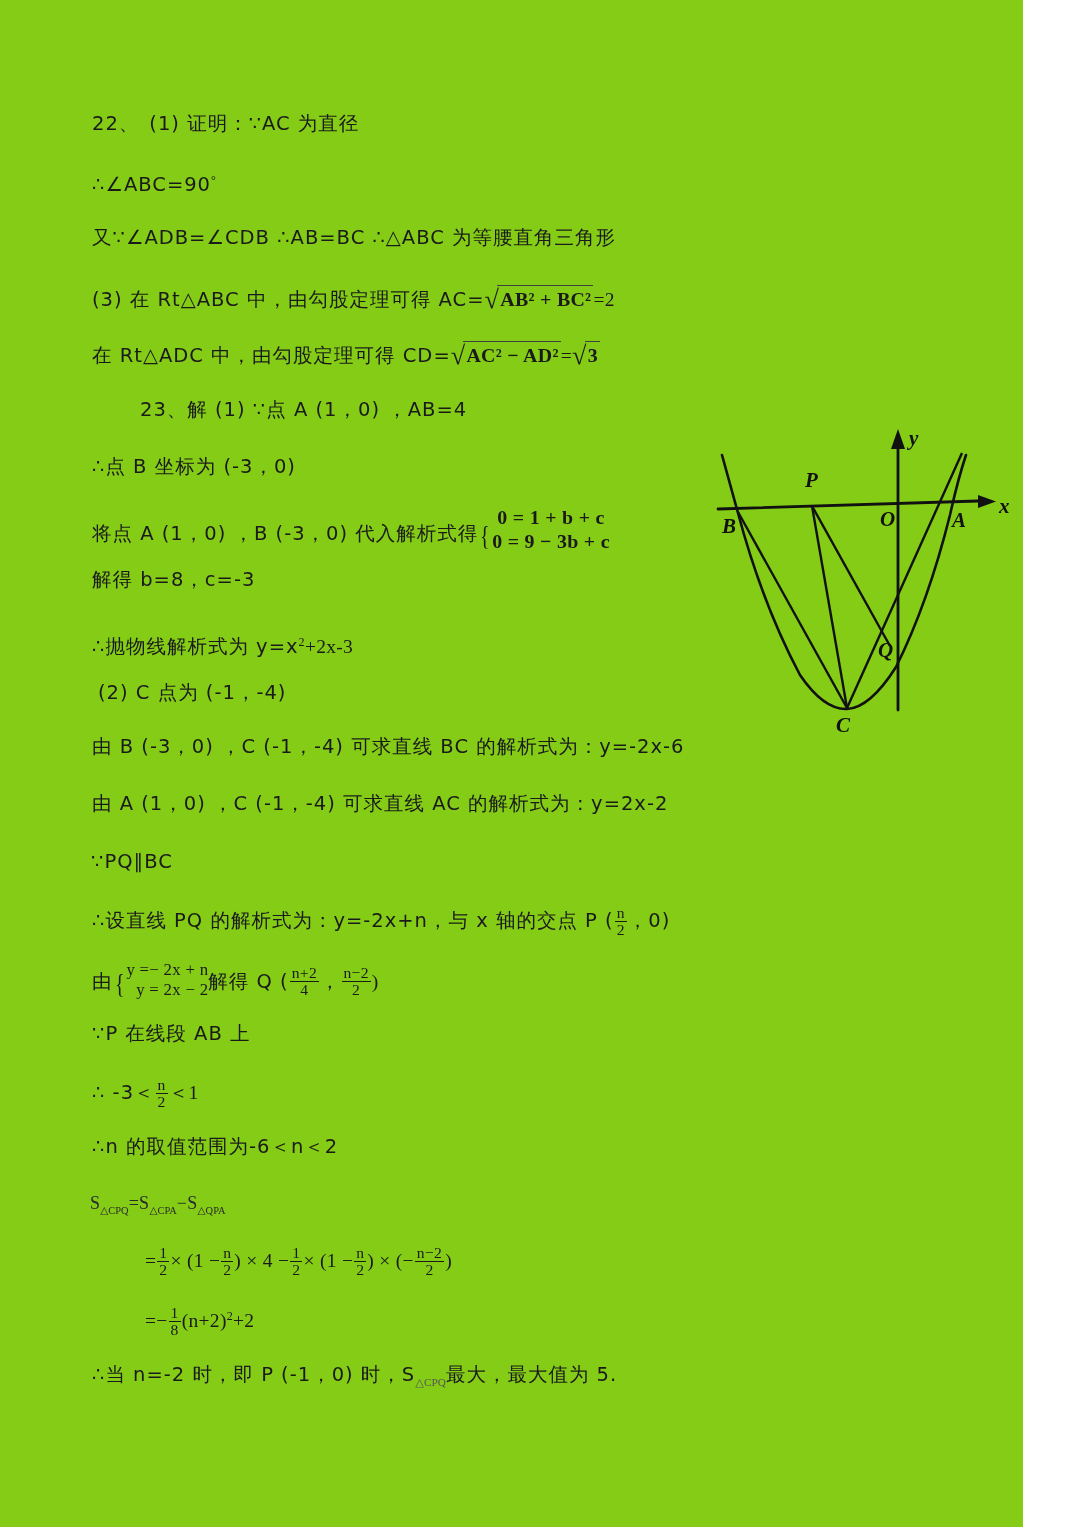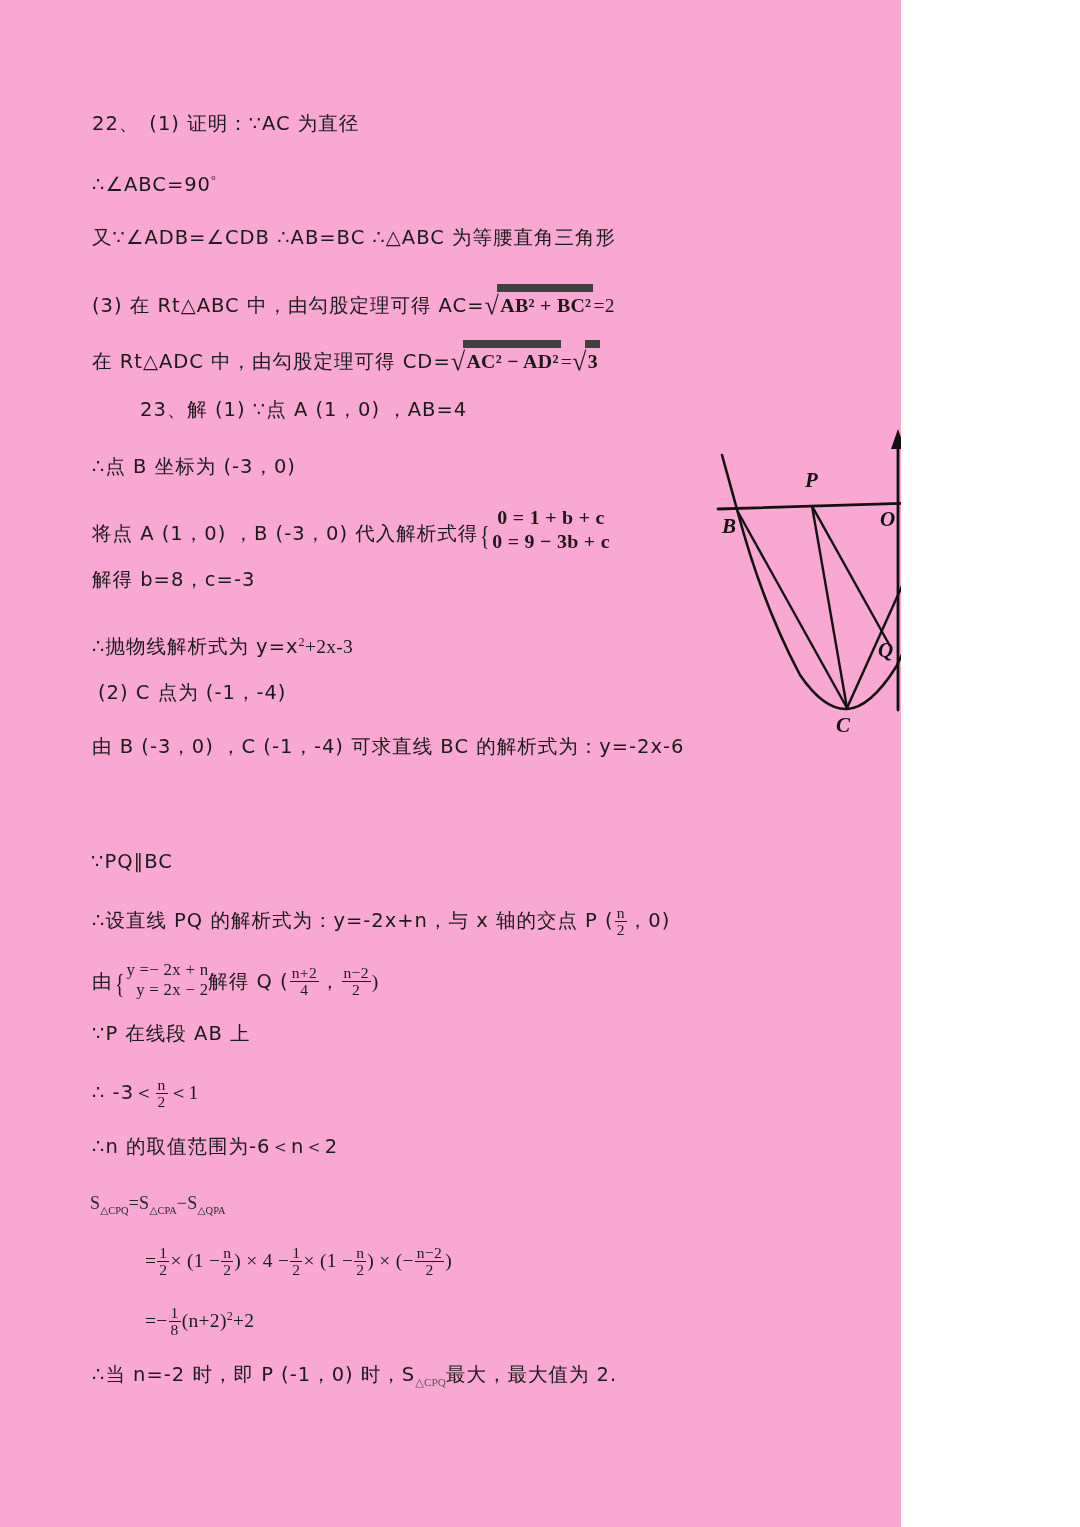--- a/index.html
+++ b/index.html
@@ -7,23 +7,23 @@
     margin: 0;
     padding: 0;
     background: #ffffff;
   }
   body {
     font-family: "Liberation Serif", "DejaVu Serif", serif;
     color: #141414;
   }
   #page {
     position: relative;
-    width: 901px;
+    width: 1023px;
     height: 1527px;
-    background: #f9a8d4;
+    background: #84cc16;
     overflow: hidden;
   }
 
   .line {
     position: absolute;
     font-size: 19.5px;
     line-height: 1.25;
     white-space: nowrap;
     color: #1a1a1a;
     letter-spacing: 0.3px;
@@ -72,21 +72,21 @@
     font-size: 1.02em;
   }
   .radical > .rad-sign {
     display: inline-block;
     font-size: 1.32em;
     vertical-align: -0.06em;
     margin-right: -2px;
   }
   .radical > .rad-body {
     display: inline-block;
-    border-top: 8px solid #404040;
+    border-top: 1px solid #404040;
     padding: 1px 2px 0 3px;
   }
   .brace {
     display: inline-block;
     font-size: 1.45em;
     vertical-align: -0.18em;
     transform: scaleX(0.7);
   }
   .sys {
     display: inline-block;
@@ -169,20 +169,23 @@
   </div>
 
   <div class="line mixed" style="left:98px; top:681px;">
     <span class="han">(2) C 点为 (-1，-4)</span>
   </div>
 
   <div class="line mixed" style="left:92px; top:735px;">
     <span class="han">由 B (-3，0) ，C (-1，-4) 可求直线 BC 的解析式为：y=-2x-6</span>
   </div>
 
+  <div class="line mixed" style="left:92px; top:792px;">
+    <span class="han">由 A (1，0) ，C (-1，-4) 可求直线 AC 的解析式为：y=2x-2</span>
+  </div>
 
   <div class="line mixed" style="left:91px; top:850px;">
     <span class="han">∵PQ∥BC</span>
   </div>
 
   <div class="line mixed" style="left:92px; top:905px;">
     <span class="han">∴设直线 PQ 的解析式为：y=-2x+n，与 x 轴的交点 P  (</span><span class="frac"><span class="num">n</span><span class="den">2</span></span><span class="han">，0)</span>
   </div>
 
   <div class="line mixed" style="left:92px; top:960px;">
@@ -207,21 +210,21 @@
 
   <div class="line mixed" style="left:145px; top:1245px;">
     <span>=</span><span class="frac"><span class="num">1</span><span class="den">2</span></span><span>× (1 −</span><span class="frac"><span class="num">n</span><span class="den">2</span></span><span>) × 4 −</span><span class="frac"><span class="num">1</span><span class="den">2</span></span><span>× (1 −</span><span class="frac"><span class="num">n</span><span class="den">2</span></span><span>) × (−</span><span class="frac"><span class="num">n−2</span><span class="den">2</span></span><span>)</span>
   </div>
 
   <div class="line mixed" style="left:145px; top:1305px;">
     <span>=−</span><span class="frac"><span class="num">1</span><span class="den">8</span></span><span>(n+2)</span><span class="sup">2</span><span>+2</span>
   </div>
 
   <div class="line mixed" style="left:92px; top:1363px;">
-    <span class="han">∴当 n=-2 时，即 P (-1，0) 时，S</span><span class="sub" style="color:#555;">△CPQ</span><span class="han">最大，最大值为 2.</span>
+    <span class="han">∴当 n=-2 时，即 P (-1，0) 时，S</span><span class="sub" style="color:#555;">△CPQ</span><span class="han">最大，最大值为 5.</span>
   </div>
 
   <div id="figure">
     <svg width="330" height="360" viewBox="0 0 330 360" xmlns="http://www.w3.org/2000/svg">
       <g fill="none" stroke="#111111" stroke-width="2.6" stroke-linecap="round">
 
         <line x1="18" y1="104" x2="278" y2="96" stroke-width="2.8"></line>
 
         <line x1="198" y1="40" x2="198" y2="305" stroke-width="2.8"></line>
       </g>

